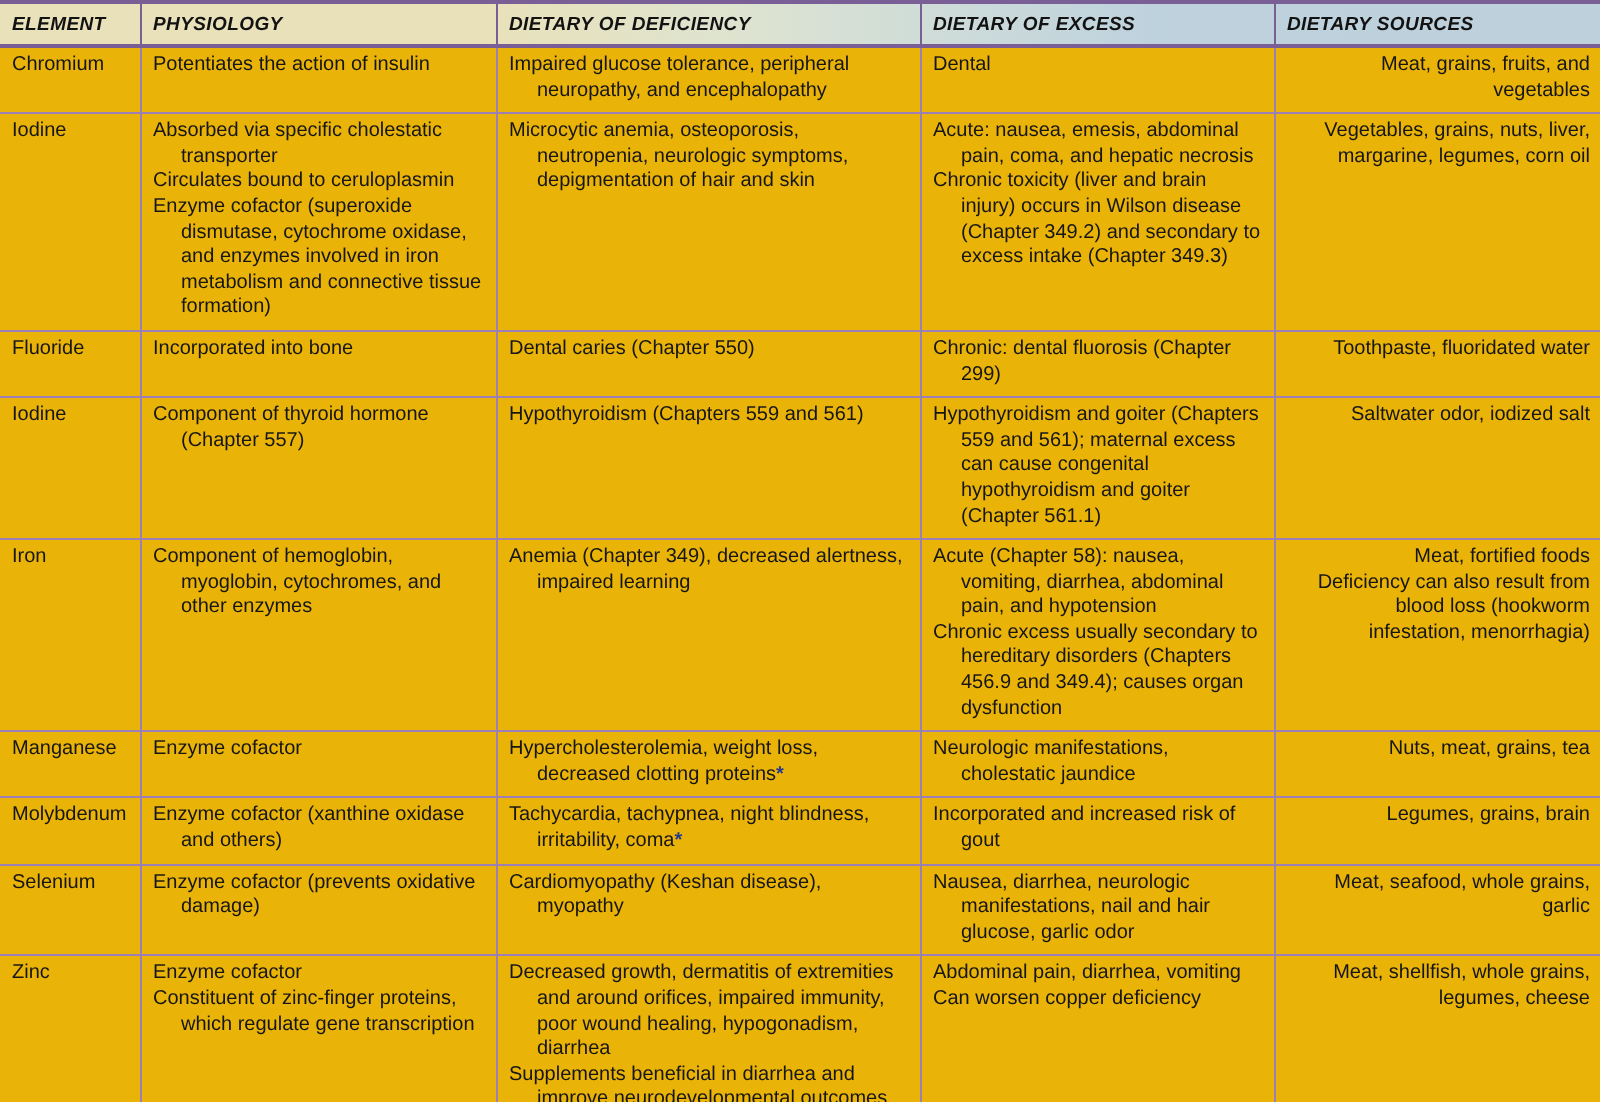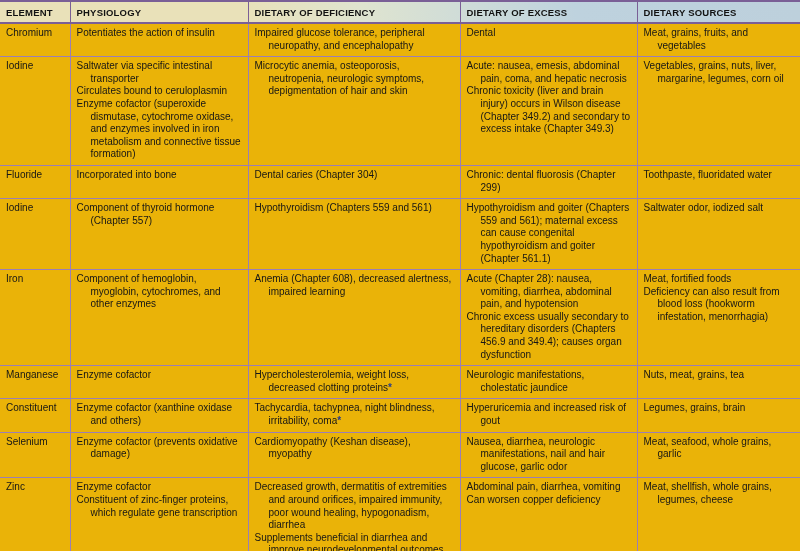--- a/index.html
+++ b/index.html
@@ -56,33 +56,34 @@
 
   thead tr.header-row {
     background: linear-gradient(to right,
         #e9e1b9 0%,
         #e9e1b9 30%,
         #dfe4cf 45%,
         #cfdcd8 58%,
         #bed2de 72%,
         #bdd0dc 100%);
     border-bottom: 2px solid #7a5f96;
+    font-style: italic;
   }
 
   tbody td {
     padding: 3px 5px 4px 6px;
     vertical-align: top;
     font-size: 10px;
     line-height: 12.6px;
     border-right: 1.5px solid #9b7fb5;
     border-bottom: 1.5px solid #9b7fb5;
     background: #eab308;
     color: #161616;
   }
-  tbody td:last-child { border-right: none; }
+  tbody td:last-child { border-right: none; text-align: right; }
   tbody tr:last-child td { border-bottom: none; }
 
   
   .cell-lines { margin: 0; padding: 0; }
   .ln {
     display: block;
     padding-left: 14px;
     text-indent: -14px;
   }
 
@@ -136,21 +137,21 @@
           <td>
             <div class="cell-lines">
               <span class="ln">Meat, grains, fruits, and vegetables</span>
             </div>
           </td>
         </tr>
         <tr>
           <td><span class="el-name">Iodine</span></td>
           <td>
             <div class="cell-lines">
-              <span class="ln">Saltwater via specific intestinal transporter</span>
+              <span class="ln">Absorbed via specific cholestatic transporter</span>
               <span class="ln">Circulates bound to ceruloplasmin</span>
               <span class="ln">Enzyme cofactor (superoxide dismutase, cytochrome oxidase, and enzymes involved in iron metabolism and connective tissue formation)</span>
             </div>
           </td>
           <td>
             <div class="cell-lines">
               <span class="ln">Microcytic anemia, osteoporosis, neutropenia, neurologic symptoms, depigmentation of hair and skin</span>
             </div>
           </td>
           <td>
@@ -167,21 +168,21 @@
         </tr>
         <tr>
           <td><span class="el-name">Fluoride</span></td>
           <td>
             <div class="cell-lines">
               <span class="ln">Incorporated into bone</span>
             </div>
           </td>
           <td>
             <div class="cell-lines">
-              <span class="ln">Dental caries (Chapter 304)</span>
+              <span class="ln">Dental caries (Chapter 550)</span>
             </div>
           </td>
           <td>
             <div class="cell-lines">
               <span class="ln">Chronic: dental fluorosis (Chapter 299)</span>
             </div>
           </td>
           <td>
             <div class="cell-lines">
               <span class="ln">Toothpaste, fluoridated water</span>
@@ -213,26 +214,26 @@
         </tr>
         <tr>
           <td><span class="el-name">Iron</span></td>
           <td>
             <div class="cell-lines">
               <span class="ln">Component of hemoglobin, myoglobin, cytochromes, and other enzymes</span>
             </div>
           </td>
           <td>
             <div class="cell-lines">
-              <span class="ln">Anemia (Chapter 608), decreased alertness, impaired learning</span>
-            </div>
-          </td>
-          <td>
-            <div class="cell-lines">
-              <span class="ln">Acute (Chapter 28): nausea, vomiting, diarrhea, abdominal pain, and hypotension</span>
+              <span class="ln">Anemia (Chapter 349), decreased alertness, impaired learning</span>
+            </div>
+          </td>
+          <td>
+            <div class="cell-lines">
+              <span class="ln">Acute (Chapter 58): nausea, vomiting, diarrhea, abdominal pain, and hypotension</span>
               <span class="ln">Chronic excess usually secondary to hereditary disorders (Chapters 456.9 and 349.4); causes organ dysfunction</span>
             </div>
           </td>
           <td>
             <div class="cell-lines">
               <span class="ln">Meat, fortified foods</span>
               <span class="ln">Deficiency can also result from blood loss (hookworm infestation, menorrhagia)</span>
             </div>
           </td>
         </tr>
@@ -253,34 +254,34 @@
               <span class="ln">Neurologic manifestations, cholestatic jaundice</span>
             </div>
           </td>
           <td>
             <div class="cell-lines">
               <span class="ln">Nuts, meat, grains, tea</span>
             </div>
           </td>
         </tr>
         <tr>
-          <td><span class="el-name">Constituent</span></td>
+          <td><span class="el-name">Molybdenum</span></td>
           <td>
             <div class="cell-lines">
               <span class="ln">Enzyme cofactor (xanthine oxidase and others)</span>
             </div>
           </td>
           <td>
             <div class="cell-lines">
               <span class="ln">Tachycardia, tachypnea, night blindness, irritability, coma<span class="fn-star" style="color: rgb(37, 58, 142);">*</span></span>
             </div>
           </td>
           <td>
             <div class="cell-lines">
-              <span class="ln">Hyperuricemia and increased risk of gout</span>
+              <span class="ln">Incorporated and increased risk of gout</span>
             </div>
           </td>
           <td>
             <div class="cell-lines">
               <span class="ln">Legumes, grains, brain</span>
             </div>
           </td>
         </tr>
         <tr>
           <td><span class="el-name">Selenium</span></td>

